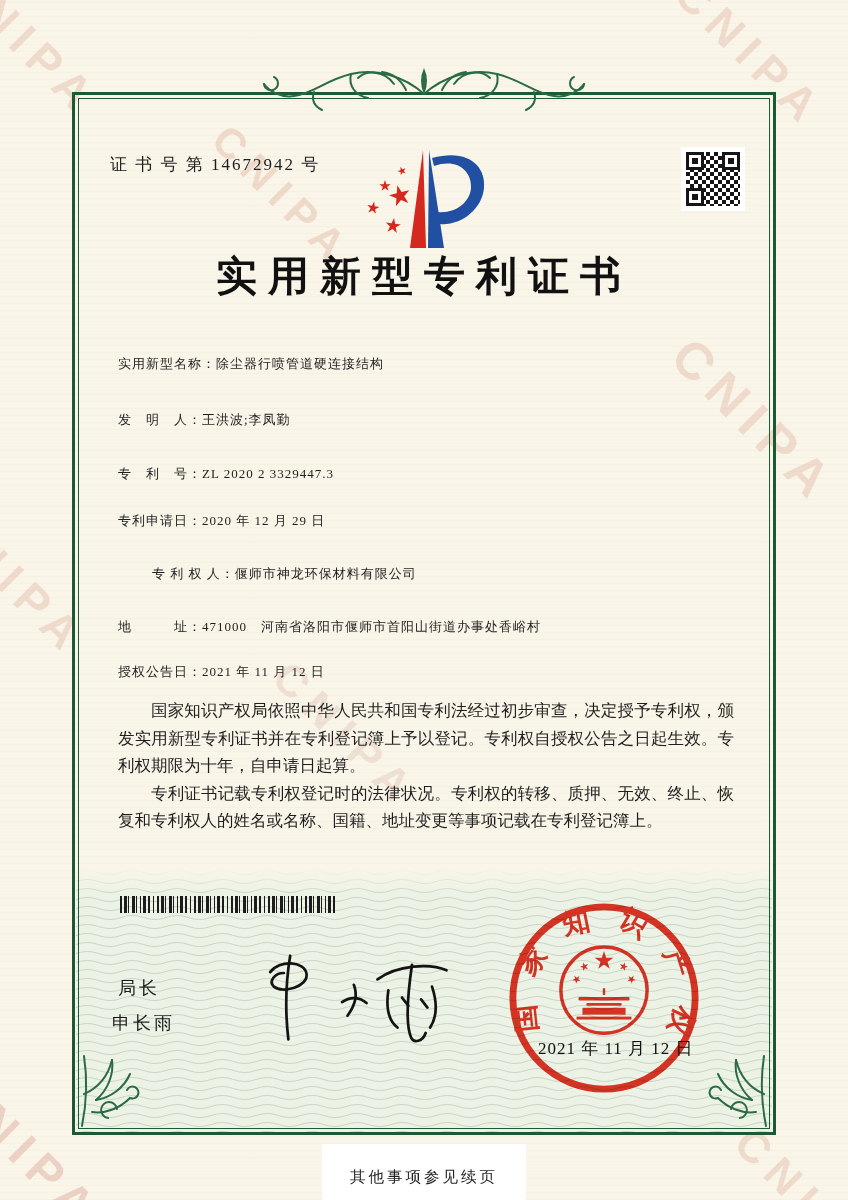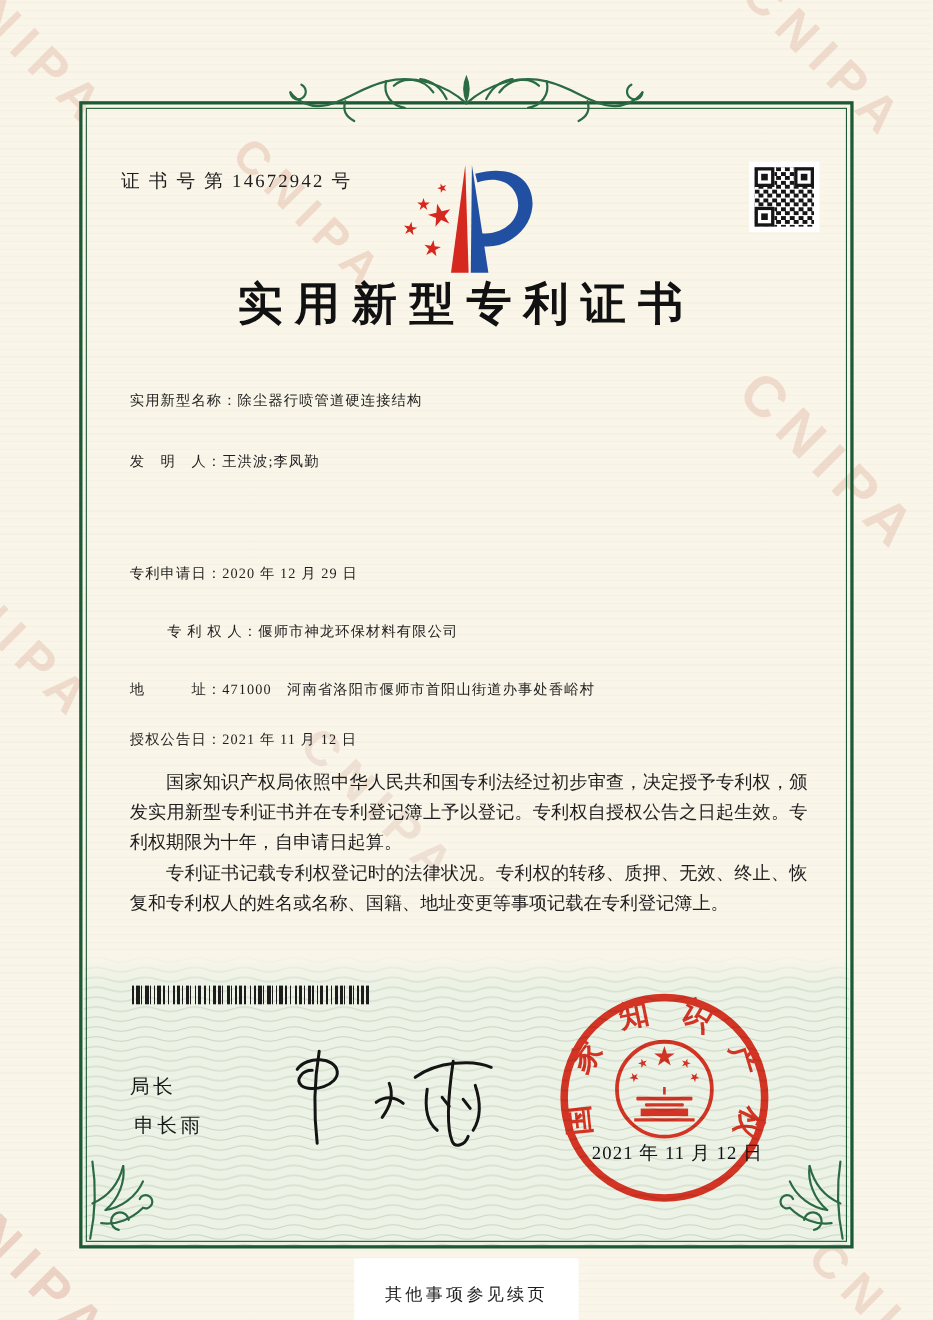--- a/index.html
+++ b/index.html
@@ -68,21 +68,21 @@
   
   .barcode{position:absolute;left:120px;top:896px;width:218px;height:17px;z-index:2;
     background:repeating-linear-gradient(90deg,
       #1c1c1c 0 2px, transparent 2px 4px, #1c1c1c 4px 7px, transparent 7px 8px,
       #1c1c1c 8px 9px, transparent 9px 12px, #1c1c1c 12px 15px, transparent 15px 16px,
       #1c1c1c 16px 17px, transparent 17px 20px, #1c1c1c 20px 21px, transparent 21px 23px,
       #1c1c1c 23px 26px, transparent 26px 28px, #1c1c1c 28px 30px, transparent 30px 33px,
       #1c1c1c 33px 34px, transparent 34px 37px);}
   
   .commissioner-title{position:absolute;left:118px;top:976px;z-index:2;font-size:18px;letter-spacing:3px;color:#1a1a1a;}
-  .commissioner-name{position:absolute;left:122px;top:1011px;z-index:2;font-size:18px;letter-spacing:3px;color:#1a1a1a;}
+  .commissioner-name{position:absolute;left:112px;top:1011px;z-index:2;font-size:18px;letter-spacing:3px;color:#1a1a1a;}
   .signature{position:absolute;left:252px;top:948px;z-index:2;}
   
   .seal{position:absolute;left:506px;top:900px;z-index:4;mix-blend-mode:multiply;}
   .seal-date{position:absolute;left:538px;top:1037px;z-index:5;font-size:17px;letter-spacing:1px;color:#101010;}
   
   .page-info{position:absolute;left:0;right:0;top:1091px;z-index:2;text-align:center;
     font-size:14.5px;letter-spacing:2px;color:#222;}
   .cont-box{position:absolute;left:50%;top:1144px;transform:translateX(-50%);z-index:2;
     background:#ffffff;padding:23px 28px;}
   .cont-note{font-size:15.5px;letter-spacing:3px;color:#1e1e1e;}
@@ -176,20 +176,23 @@
     <div class="qr-finder bl"></div>
   </div>
 
   <div class="title">实用新型专利证书</div>
 
   <div class="field-row row1">
     <span class="field-label">实用新型名称：</span><span class="field-value">除尘器行喷管道硬连接结构</span>
   </div>
   <div class="field-row row2">
     <span class="field-label">发　明　人：</span><span class="field-value">王洪波;李凤勤</span>
+  </div>
+  <div class="field-row row3">
+    <span class="field-label">专　利　号：</span><span class="field-value">ZL 2020 2 3329447.3</span>
   </div>
   <div class="field-row row4">
     <span class="field-label">专利申请日：</span><span class="field-value">2020 年 12 月 29 日</span>
   </div>
   <div class="field-row row5">
     <span class="field-label">专 利 权 人：</span><span class="field-value">偃师市神龙环保材料有限公司</span>
   </div>
   <div class="field-row row6">
     <span class="field-label">地　　　址：</span><span class="field-value">471000　河南省洛阳市偃师市首阳山街道办事处香峪村</span>
   </div>

